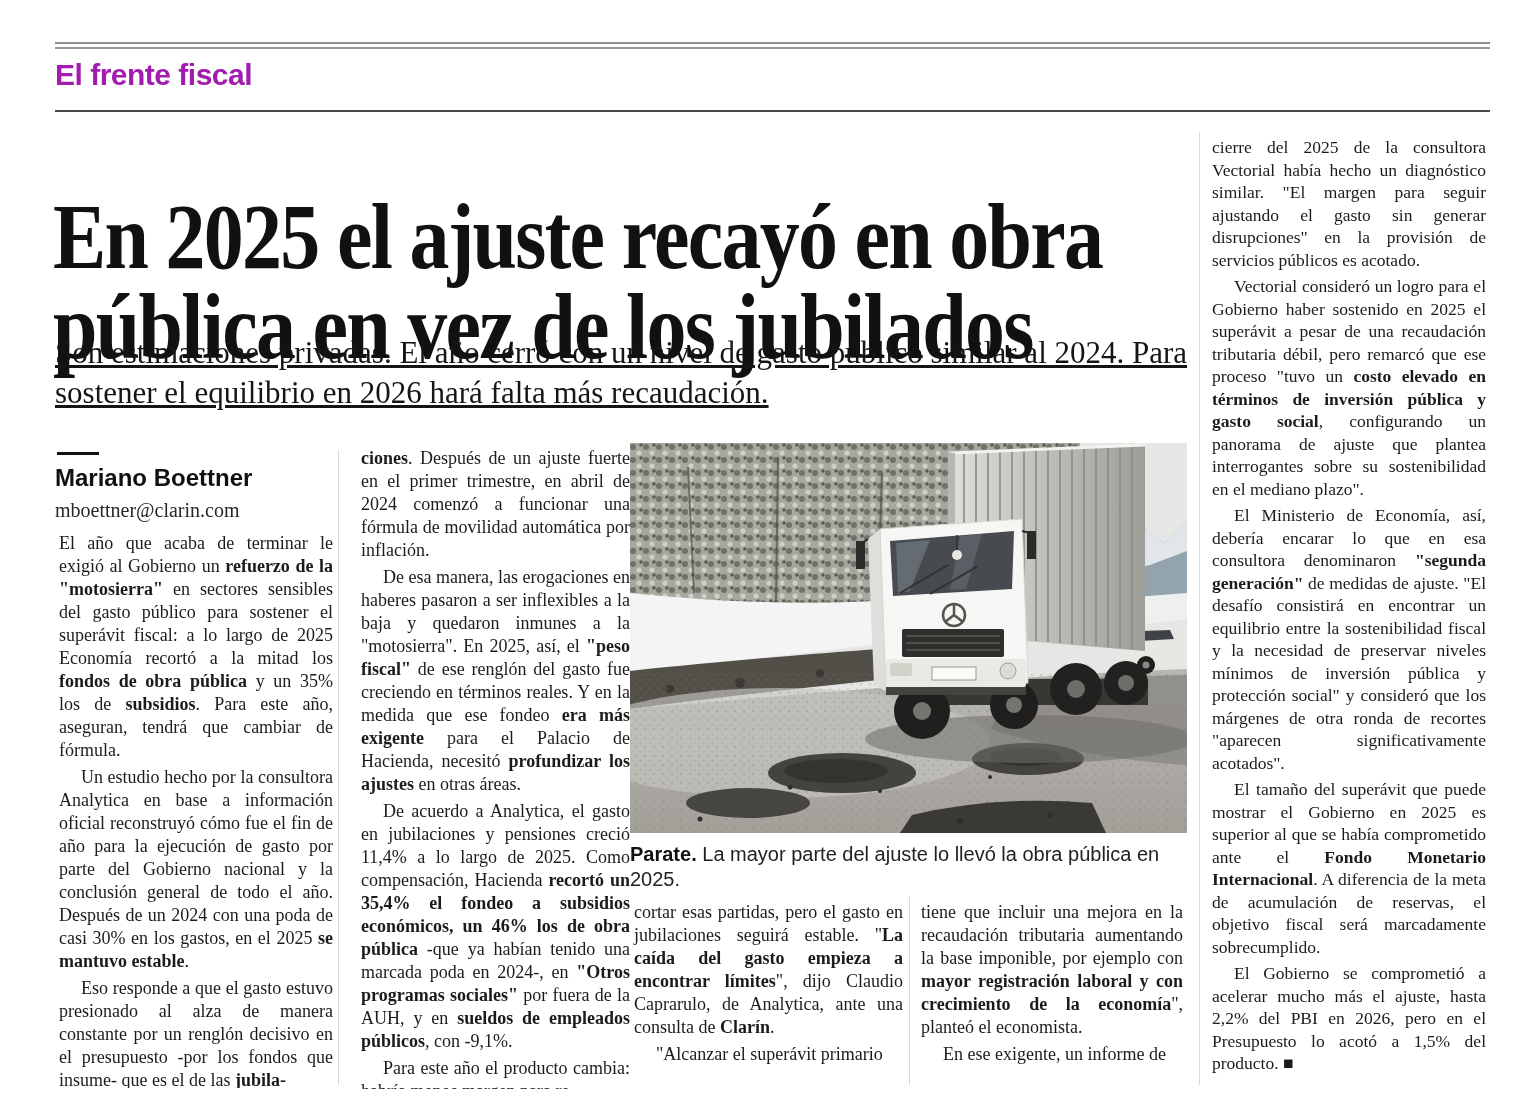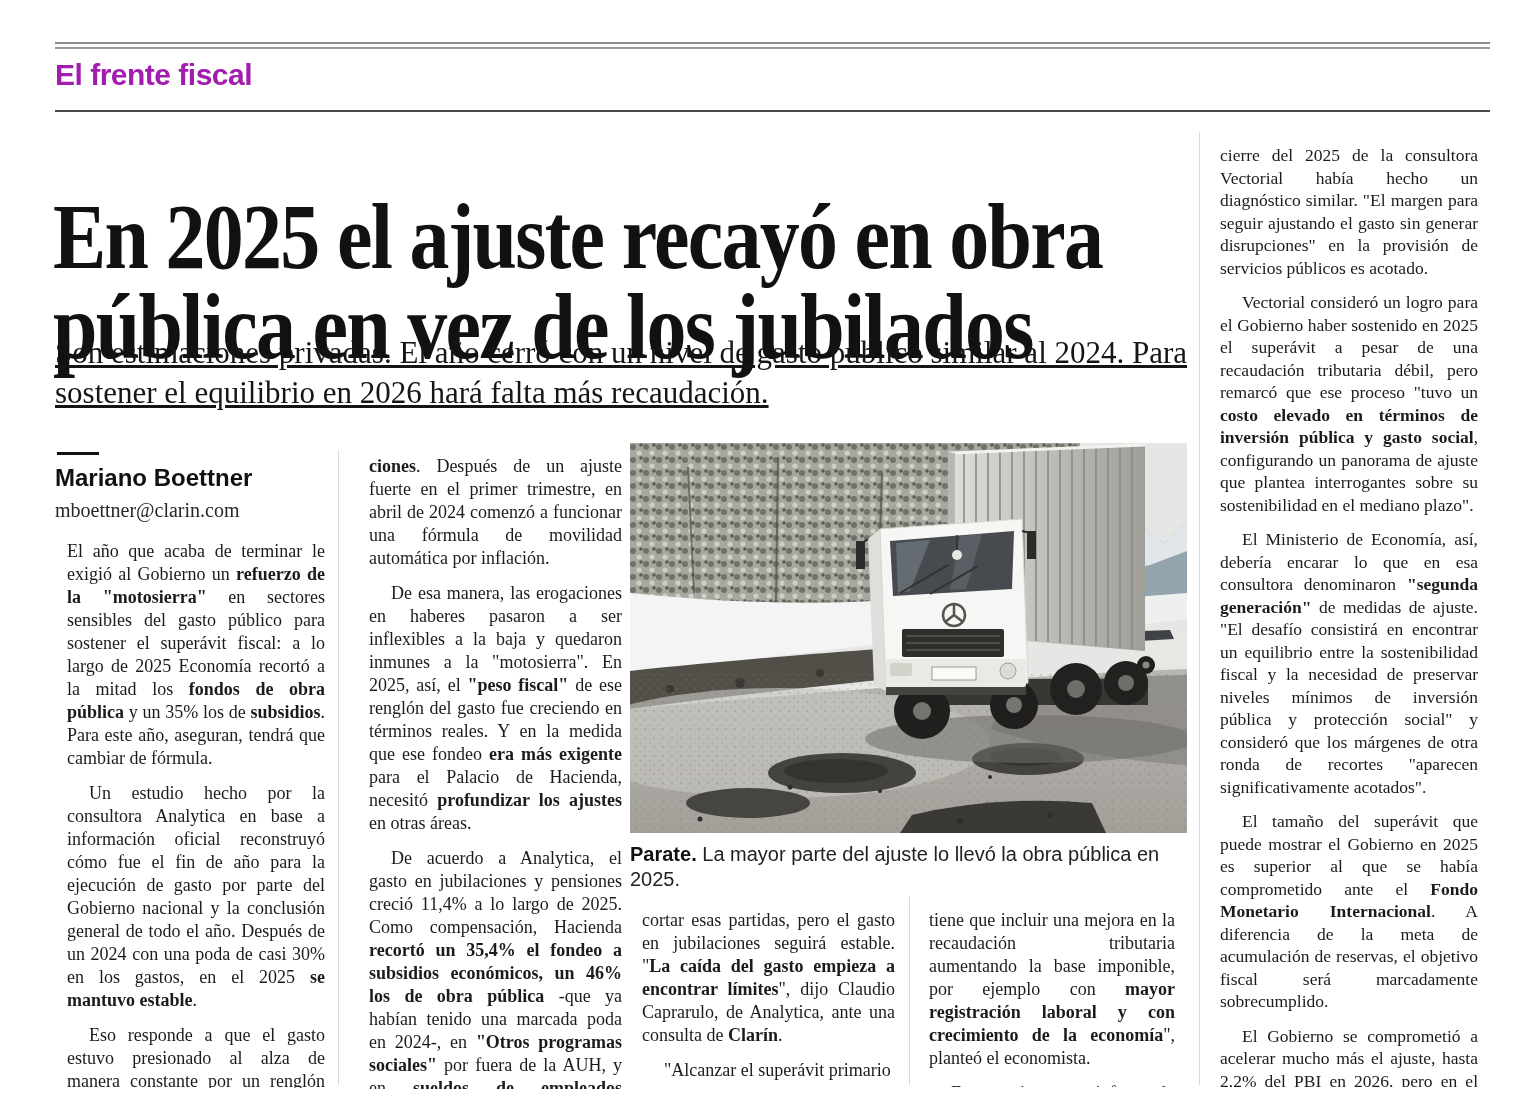--- a/index.html
+++ b/index.html
@@ -32,21 +32,21 @@
   
   .subhead{
     left:55px;top:333px;width:1140px;font-size:31px;line-height:1.29;color:#151515;text-decoration:underline;
   }
   
   .byline-rule{left:57px;top:452px;width:42px;height:3px;background:#111;}
   .author{left:55px;top:464px;font-family:"Liberation Sans",sans-serif;font-weight:bold;font-size:24px;color:#111;}
   .email{left:55px;top:499px;font-size:20px;color:#262626;}
   
   .col{position:absolute;text-align:justify;font-size:18px;line-height:23px;color:#1b1b1b;overflow:hidden;}
-  .col p{margin:12px;}
+  .col p{margin:4px;}
   .col p.indent{text-indent:22px;}
   .col b{font-weight:bold;}
   .col1{left:55px;top:528px;width:282px;height:560px;}
   .col2{left:357px;top:443px;width:277px;height:646px;}
   .col3{left:630px;top:897px;width:277px;height:190px;}
   .col4{left:917px;top:897px;width:270px;height:190px;}
   .col5{left:1208px;top:132px;width:282px;height:955px;font-size:17.5px;line-height:22.5px;}
   
   .photo{left:630px;top:443px;width:557px;height:390px;background:#e6e7e5;overflow:hidden;}
   .caption{

